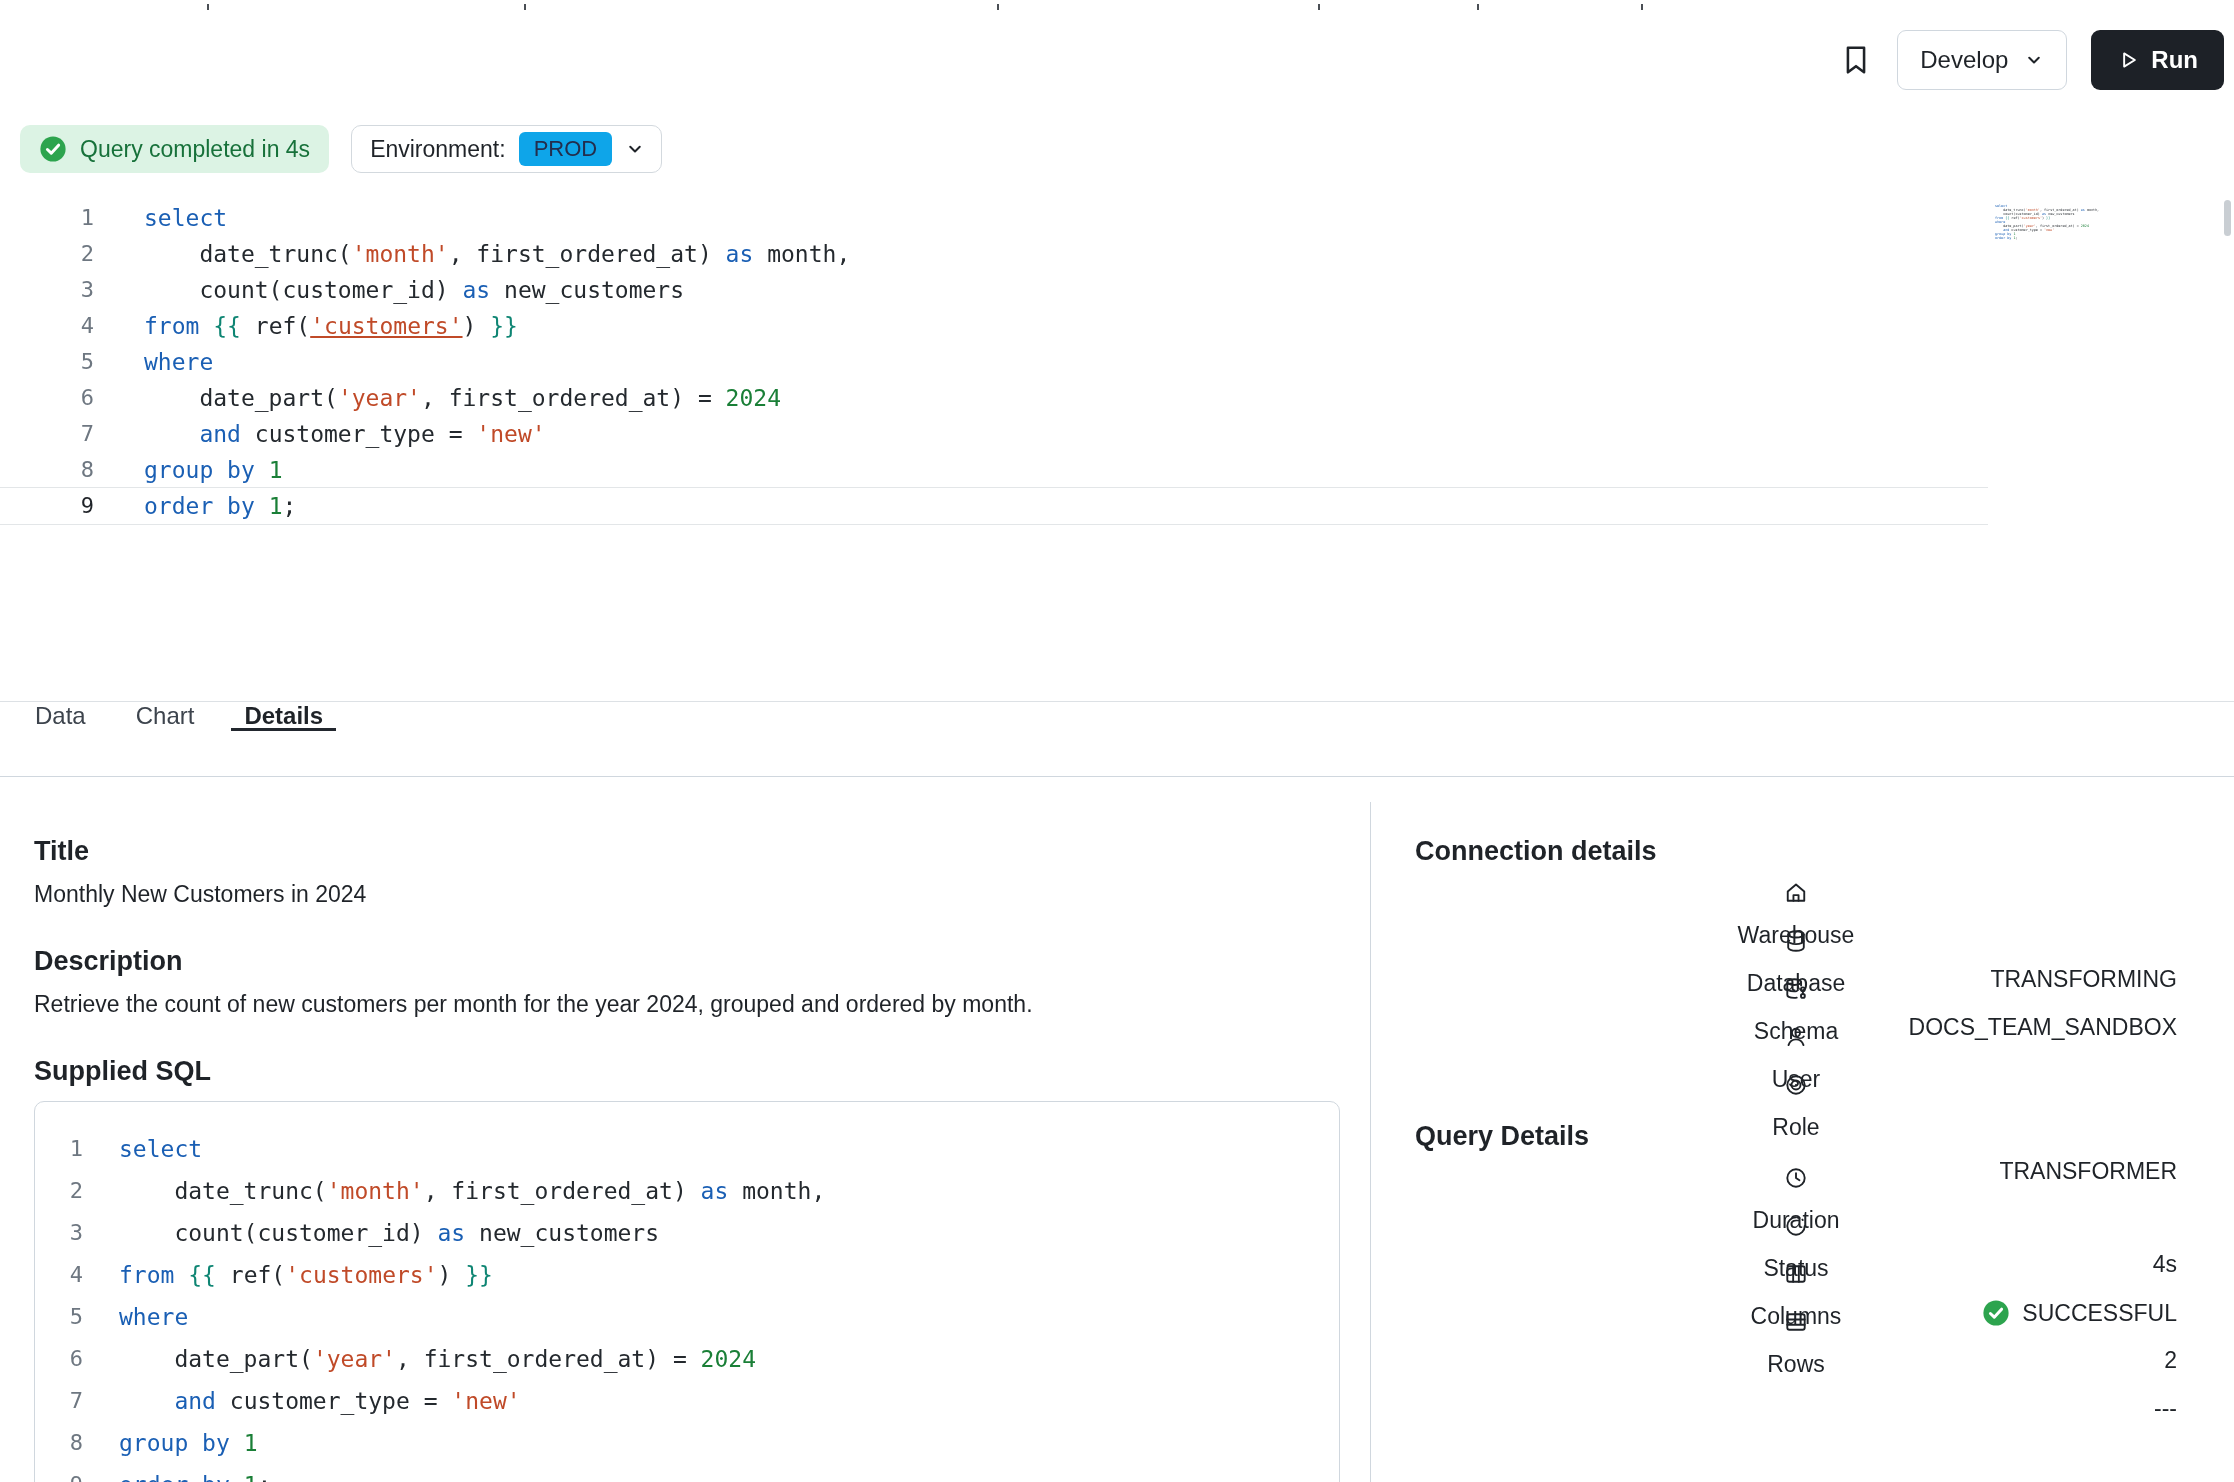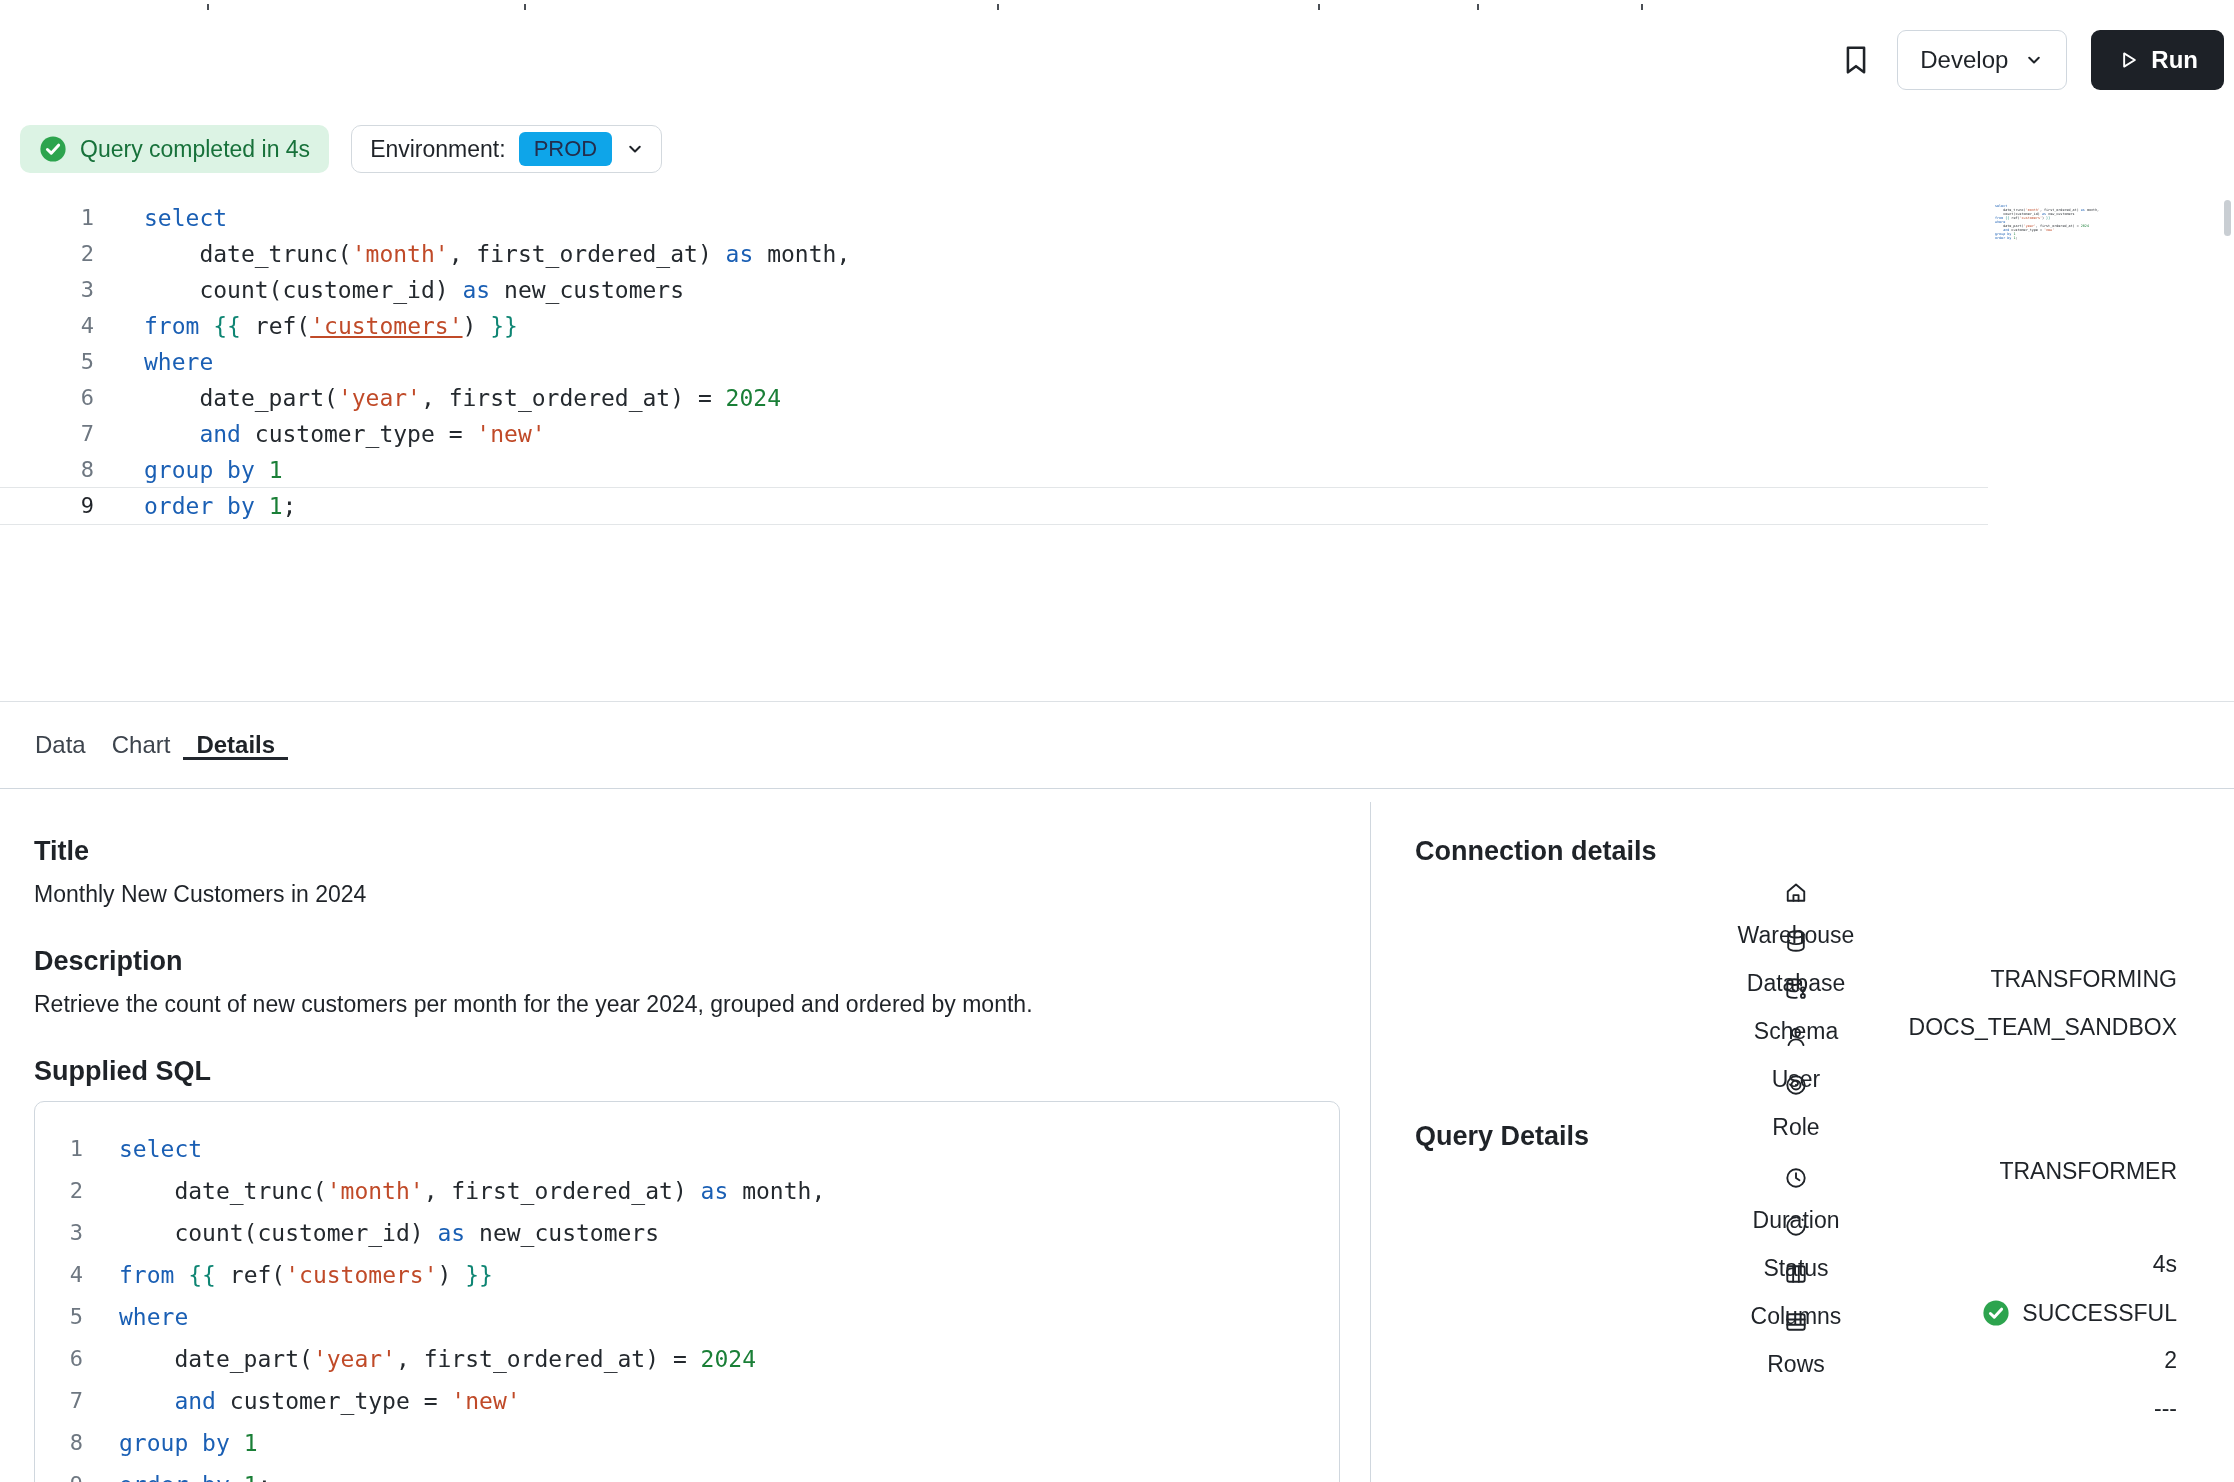--- a/index.html
+++ b/index.html
@@ -58,23 +58,23 @@
   .tok-jinja { color:#0e8573; }
   .tok-pl { color:#24292e; }
 
   .minimap { position:absolute; left:1995px; top:4px; width:106px; overflow:hidden; }
   .minimap .code-line { height:4px; line-height:4px; width:auto; }
   .minimap .code-text { font-size:3.4px; line-height:4px; padding-left:0; }
   .editor-scrollbar { position:absolute; right:3px; top:200px; width:7px; height:36px; background:#c9ced3; border-radius:4px; }
 
   
   .tabsbar {
-    position:absolute; top:701px; left:0; right:0; height:88px; background:#fff;
+    position:absolute; top:701px; left:0; right:0; height:76px; background:#fff;
     border-top:1px solid #dde1e5; border-bottom:1px solid #d0d7de;
-    display:flex; align-items:center; padding-left:22px; 
+    display:flex; align-items:flex-start; padding-left:22px; gap:24px;
   }
   .tab { display:flex; align-items:center; padding:0 13px; font-size:24px; color:#3d444d; cursor:pointer; position:relative; }
   .tab.active { color:#1f2328; font-weight:700; }
   .tab.active::after { content:""; position:absolute; left:0; right:0; bottom:-1px; height:3px; background:#22272e; }
 
   
   .content { position:absolute; top:802px; left:0; right:0; bottom:0; display:flex; }
   .left-panel { flex:1; padding:34px 30px 0 34px; overflow:hidden; }
   .right-panel { width:864px; flex:none; border-left:1px solid #d0d7de; padding:34px 57px 0 44px; overflow:hidden; }
   h3.section { font-size:27px; font-weight:700; margin:0 0 14px; color:#1f2328; }

